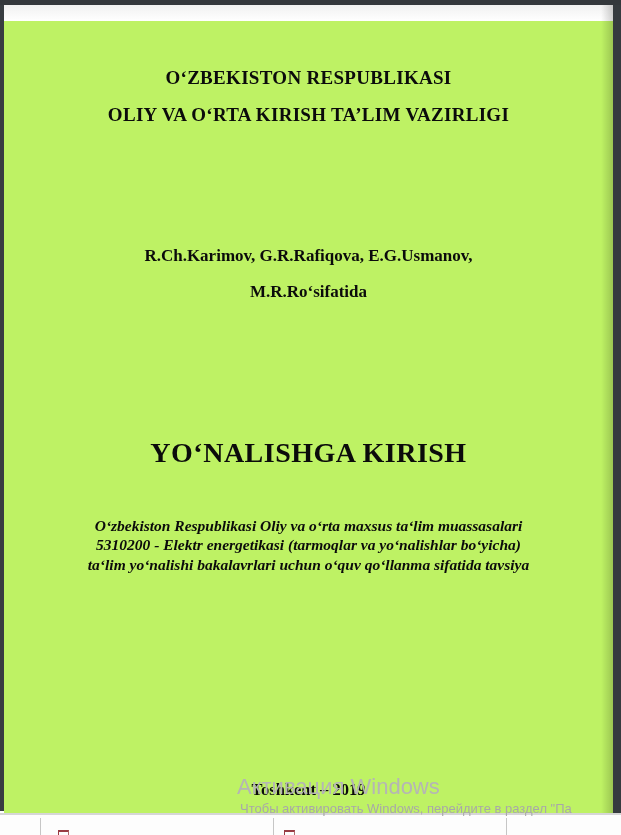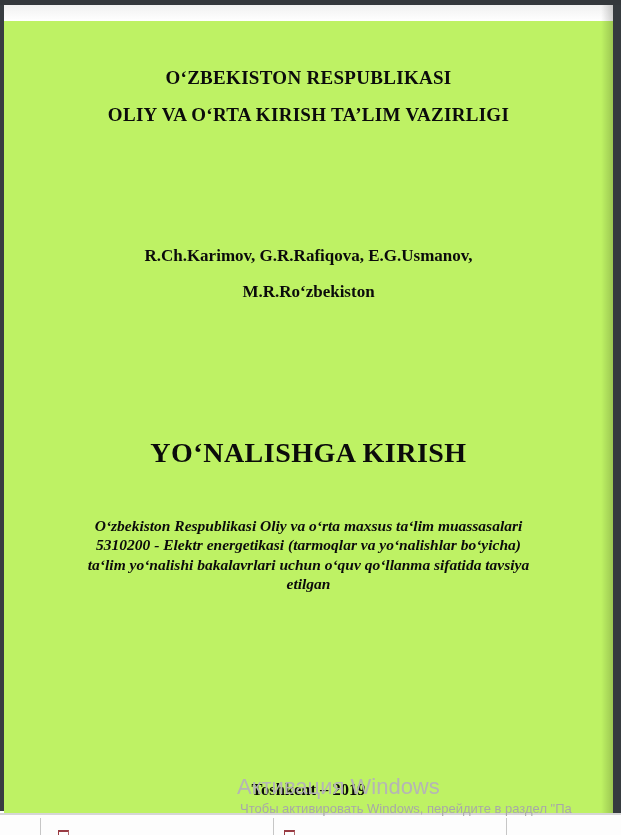--- a/index.html
+++ b/index.html
@@ -123,28 +123,27 @@
 
 <div class="page">
   <div class="page-top-shade"></div>
   <div class="page-right-shade"></div>
 
   <div class="page-content">
     <div class="centered header-line header-1">O‘ZBEKISTON RESPUBLIKASI</div>
     <div class="centered header-line header-2">OLIY VA O‘RTA KIRISH TA’LIM VAZIRLIGI</div>
 
     <div class="centered authors-line authors-1">R.Ch.Karimov, G.R.Rafiqova, E.G.Usmanov,</div>
-    <div class="centered authors-line authors-2">M.R.Ro‘zbekiston</div>
+    <div class="centered authors-line authors-2">M.R.Ro‘sifatida</div>
 
     <div class="centered book-title">YO‘NALISHGA KIRISH</div>
 
     <div class="centered annotation ann-1">O‘zbekiston Respublikasi Oliy va o‘rta maxsus ta‘lim muassasalari</div>
     <div class="centered annotation ann-2">5310200 - Elektr energetikasi (tarmoqlar va yo‘nalishlar bo‘yicha)</div>
     <div class="centered annotation ann-3">ta‘lim yo‘nalishi bakalavrlari uchun o‘quv qo‘llanma sifatida tavsiya</div>
-    <div class="centered annotation ann-4">etilgan</div>
 
     <div class="centered imprint">Toshkent – 2019</div>
   </div>
 </div>
 
 <div class="page-bottom-border"></div>
 
 <div class="bottom-strip">
   <div class="col-divider d1"></div>
   <div class="col-divider d2"></div>

